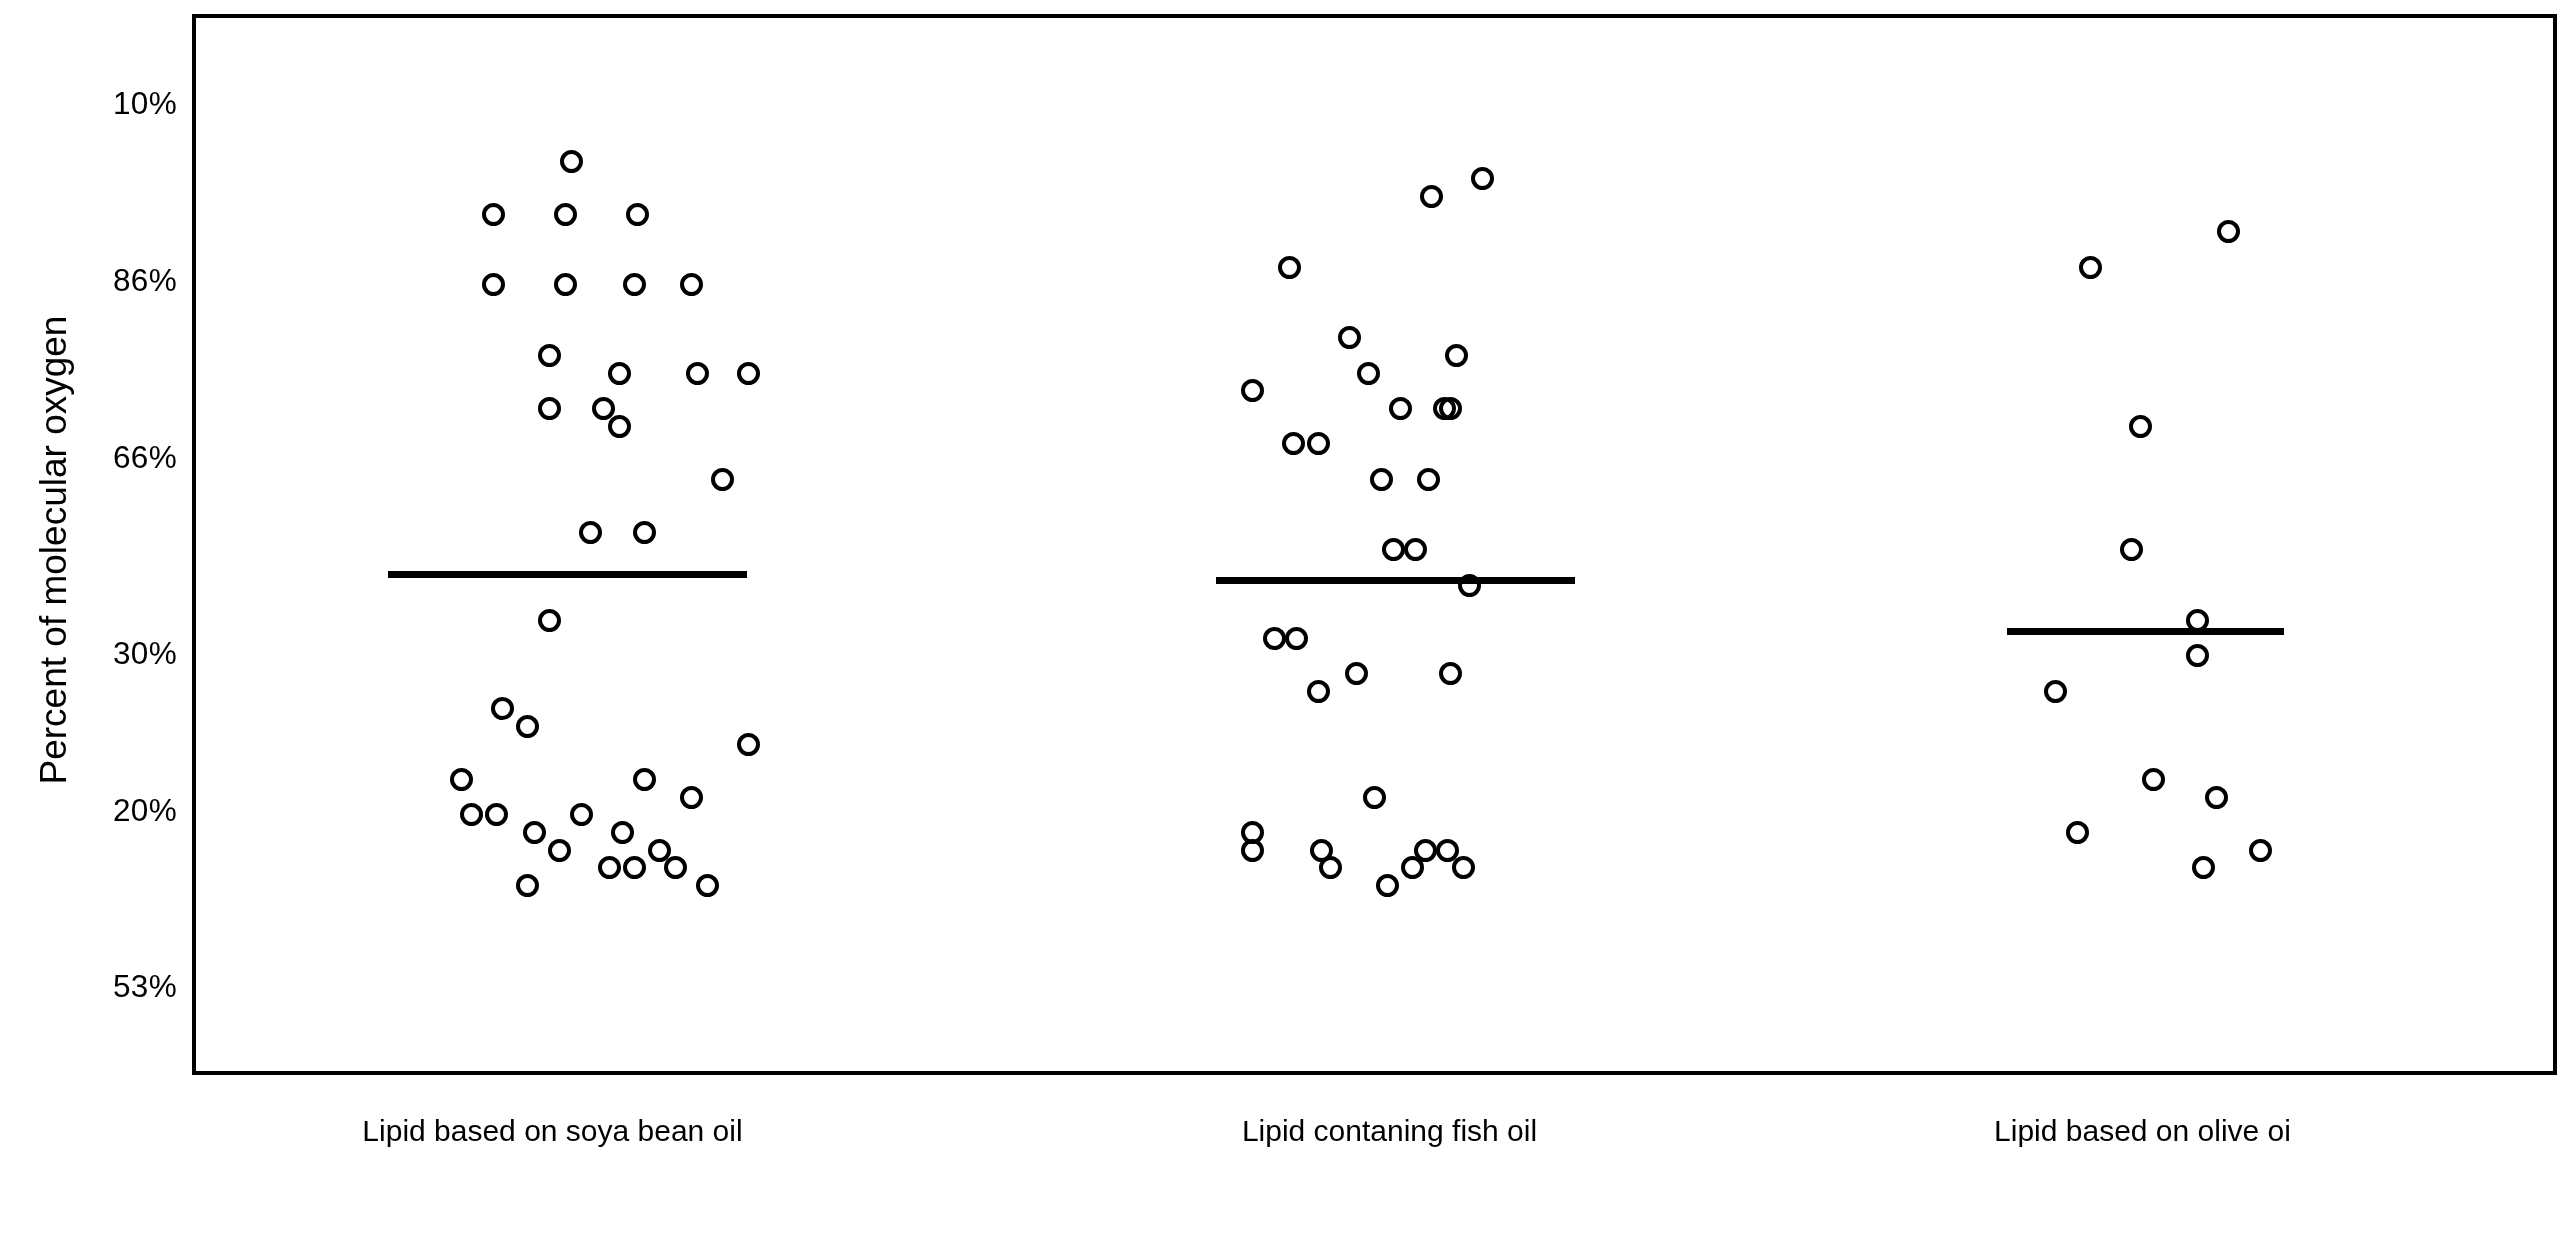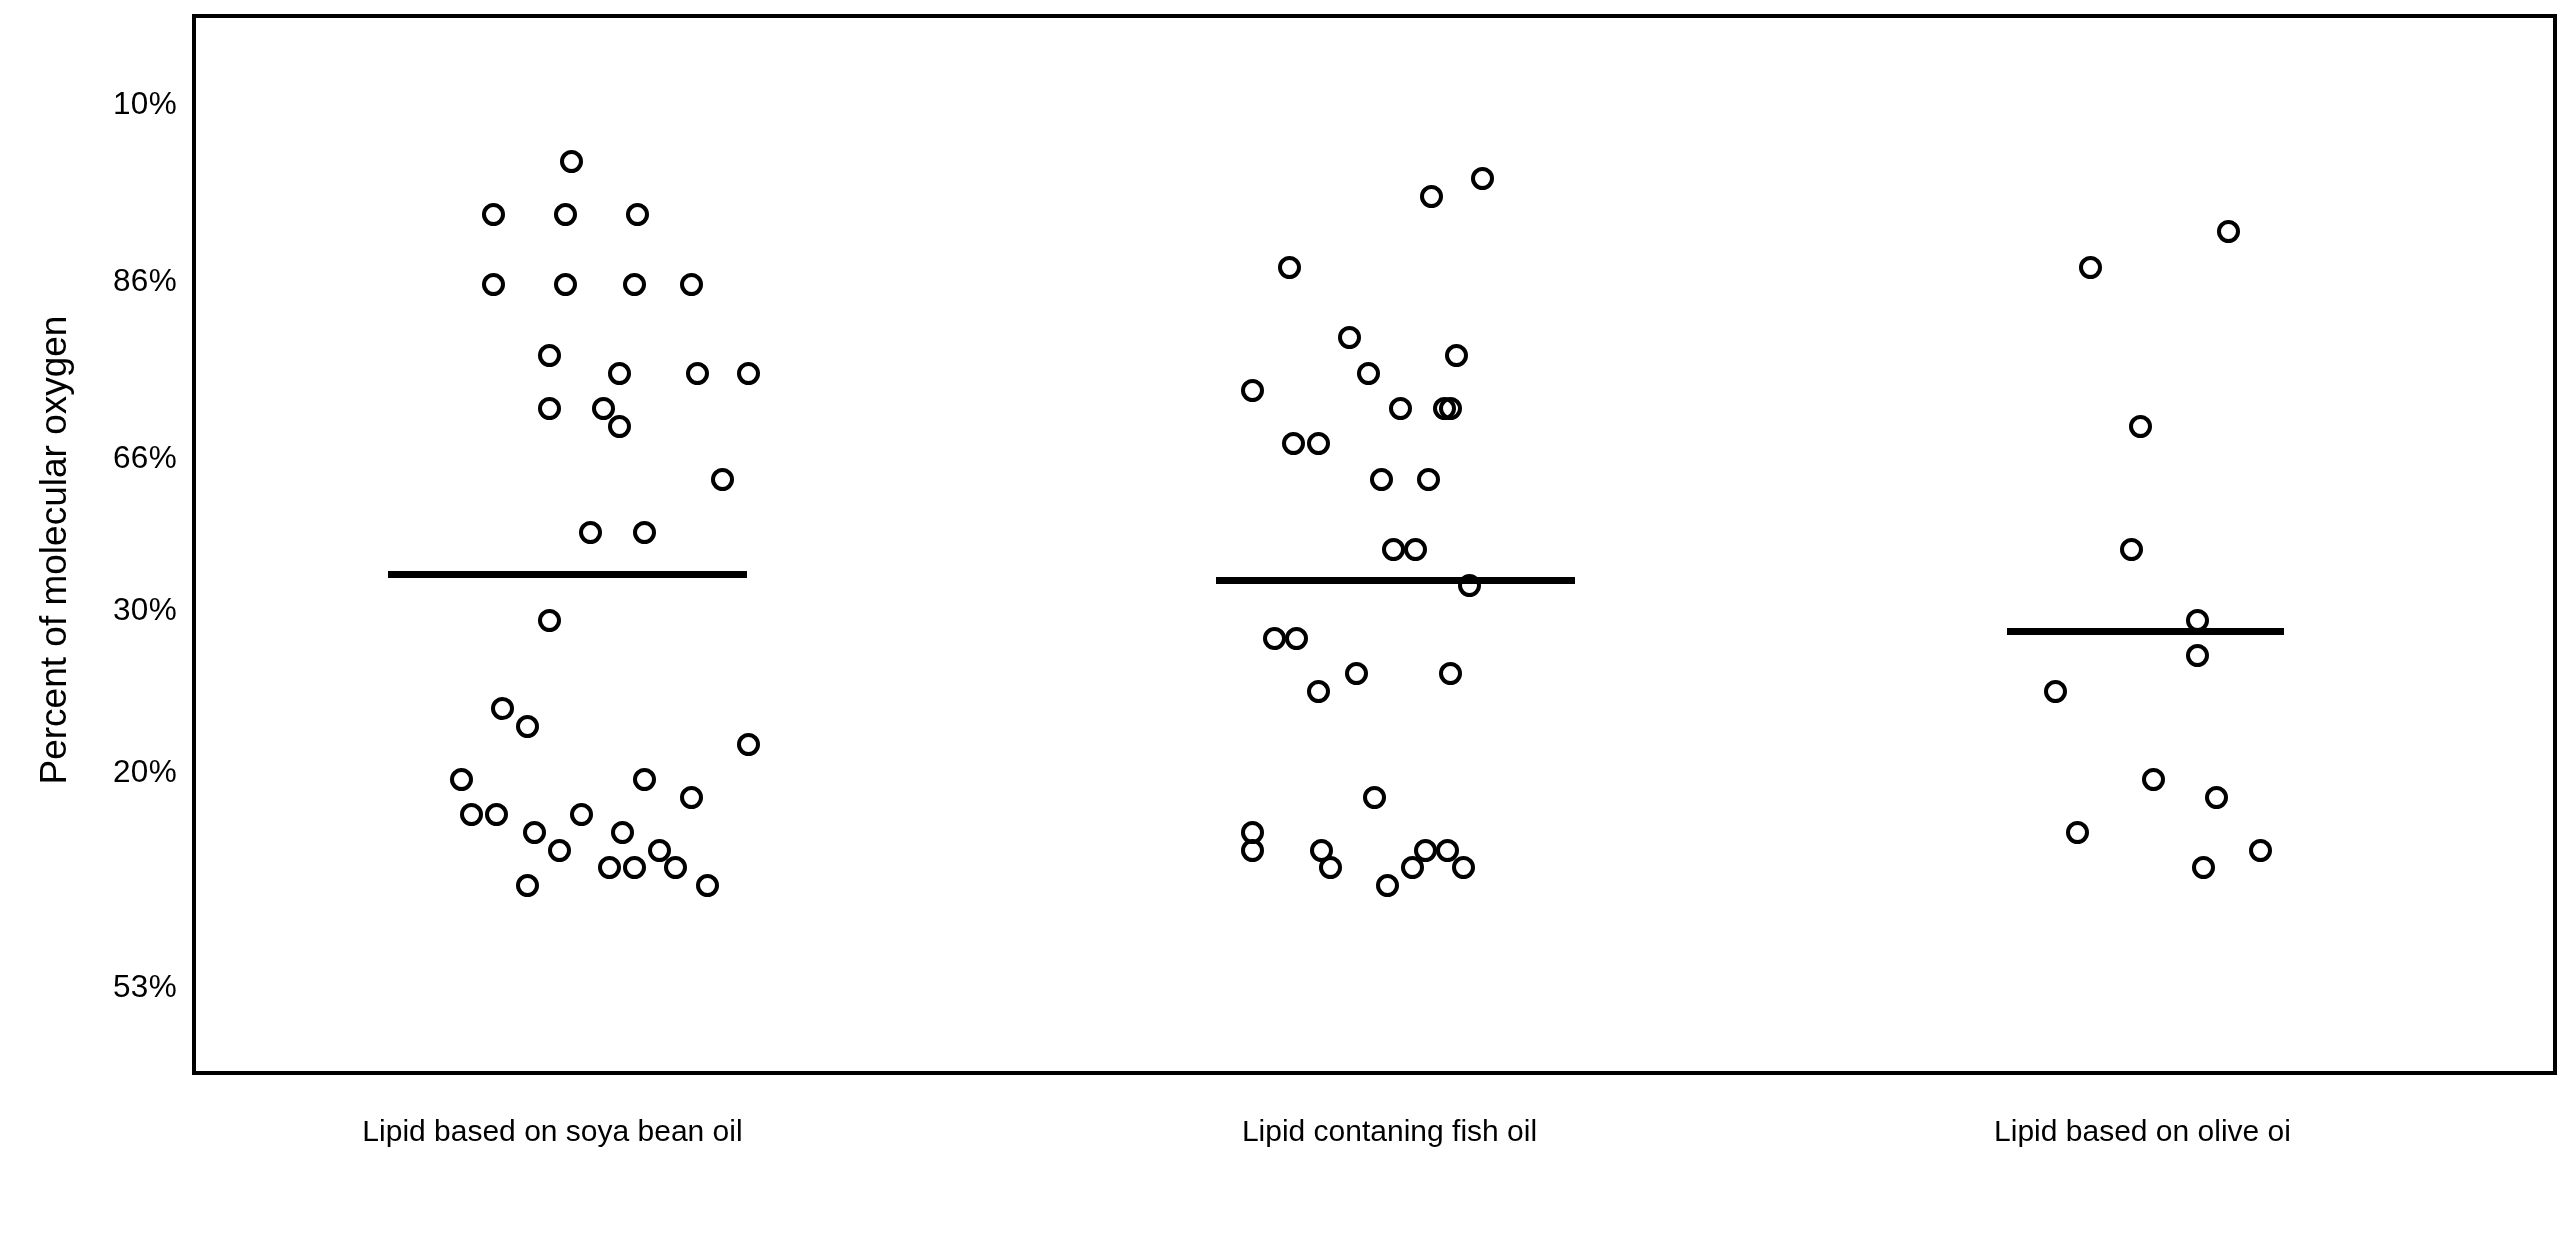--- a/index.html
+++ b/index.html
@@ -120,22 +120,22 @@
 <body>
 
 <div id="figure">
 
   <div id="y-axis-title">Percent of molecular oxygen</div>
 
   <div id="y-labels">
       <div class="y-label" style="top: 88px;">10%</div>
       <div class="y-label" style="top: 265px;">86%</div>
       <div class="y-label" style="top: 442px;">66%</div>
-      <div class="y-label" style="top: 594px;">30%</div>
-      <div class="y-label" style="top: 756px; text-align: center;">20%</div>
+      <div class="y-label" style="top: 638px;">30%</div>
+      <div class="y-label" style="top: 795px; text-align: center;">20%</div>
       <div class="y-label" style="top: 971px;">53%</div>
     </div>
   <div id="y-ticks">
       <div class="y-tick" style="top: 102px;"></div>
       <div class="y-tick" style="top: 279px;"></div>
       <div class="y-tick" style="top: 455px;"></div>
       <div class="y-tick" style="top: 632px;"></div>
       <div class="y-tick" style="top: 808px;"></div>
       <div class="y-tick" style="top: 985px;"></div>
     </div>

